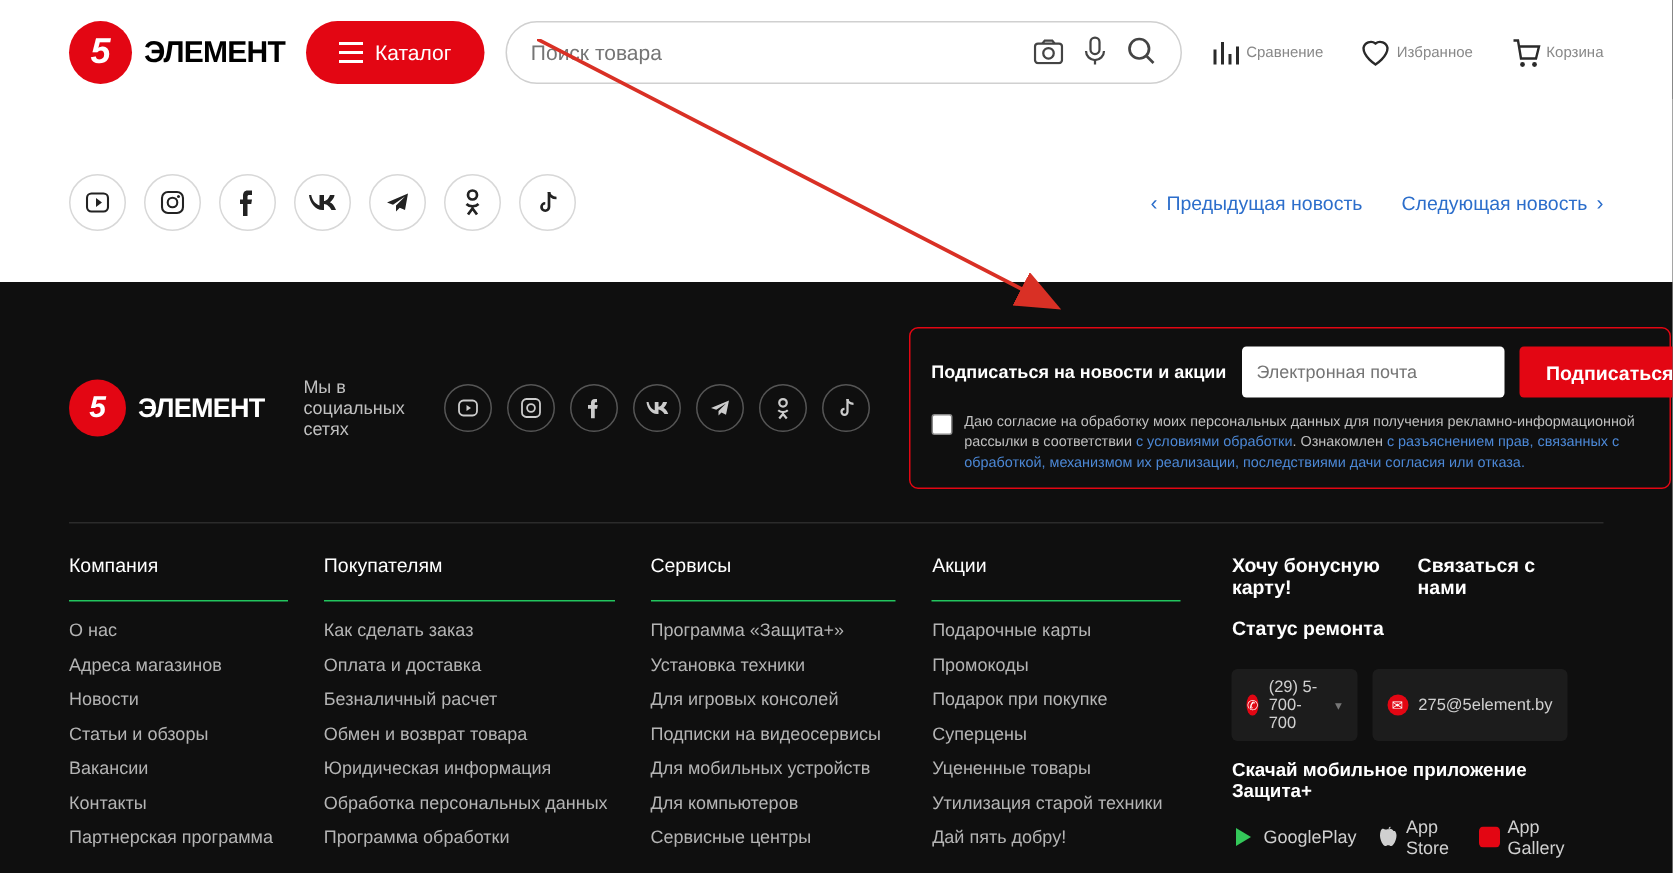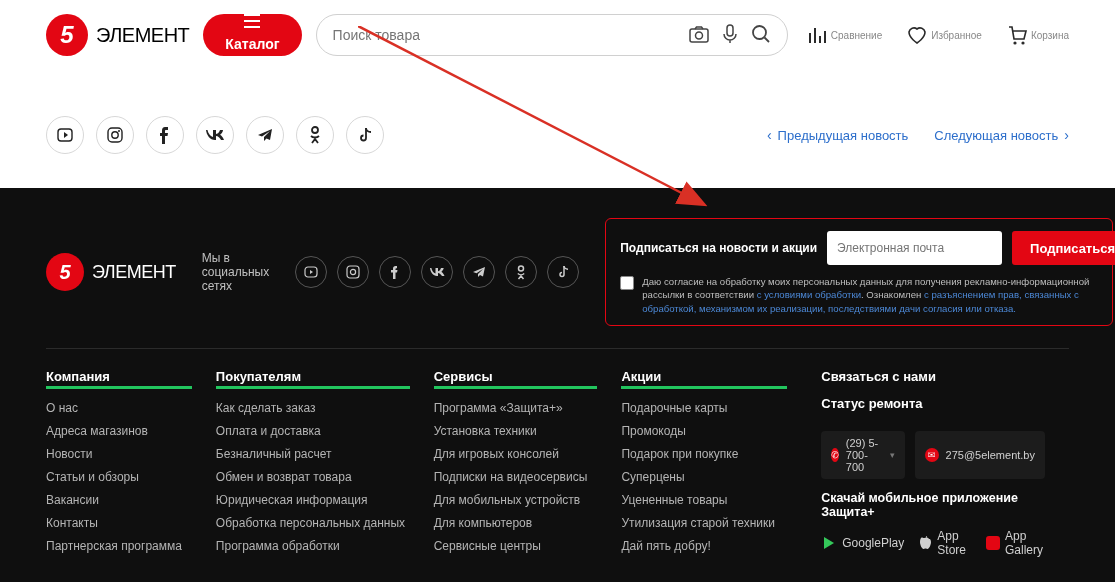--- a/index.html
+++ b/index.html
@@ -3,22 +3,22 @@
 <meta charset="utf-8">
 <style>
   * { box-sizing: border-box; margin: 0; padding: 0; }
   body { font-family: Arial, Helvetica, sans-serif; width: 1115px; background: #fff; color: #000; font-size: 13px; }
   a { text-decoration: none; color: inherit; }
 
   
   .top-header { display: flex; align-items: center; padding: 14px 46px 10px; gap: 14px; }
   .logo-top { display: flex; align-items: center; gap: 8px; }
   .logo-circle { width: 42px; height: 42px; background: #e30613; border-radius: 50%; display: flex; align-items: center; justify-content: center; color:#fff; font-weight: 900; font-size: 24px; font-style: italic; }
-  .logo-text { font-weight: 400; font-size: 20px; letter-spacing: -0.5px; }
-  .catalog-btn { height: 42px; padding: 0 22px; background: #e30613; color:#fff; border-radius: 21px; display:flex; align-items:center; gap:8px; font-weight:700; font-size:14px;flex-direction:column; }
+  .logo-text { font-weight: 700; font-size: 20px; letter-spacing: -0.5px; }
+  .catalog-btn { height: 42px; padding: 0 22px; background: #e30613; color:#fff; border-radius: 21px; display:flex; align-items:center; gap:8px; font-weight:400; font-size:14px; }
   .catalog-btn svg { flex-shrink:0; }
   .search-wrap { flex:1; height:42px; border:1px solid #d0d0d0; border-radius:21px; display:flex; align-items:center; padding:16px 16px; gap:14px; }
   .search-wrap input { flex:1; border:none; outline:none; font-size:14px; color:#888; }
   .search-wrap .icon-btn { color:#555; }
   .util-group { display:flex; gap:24px; margin-left:6px; }
   .util-item { display:flex; align-items:center; gap:3px; color:#888; font-size:10px; }
   .util-item svg { color:#2a2a2a; }
 
   
   .mid-section { padding: 50px 46px 34px; display:flex; justify-content:space-between; align-items:center; background:#fff; }
@@ -50,21 +50,21 @@
   .sub-row2 .ln { color:#4c88d6; }
 
   .footer-cols { display:flex; border-top:1px solid #2b2b2b; }
   .fcol { padding:20px 24px 24px 0; font-size:12px; }
   .fcol:nth-child(1){ width:170px; }
   .fcol:nth-child(2){ width:218px; }
   .fcol:nth-child(3){ width:188px; }
   .fcol:nth-child(4){ width:190px; }
   .fcol:nth-child(5){ flex:1; padding-left:10px; }
 
-  .fcol h4 { font-size:13px; font-weight:700; color:#fff; padding-bottom:2px; border-bottom:3px solid #22c55e; margin-bottom:12px; }
+  .fcol h4 { font-size:13px; font-weight:400; color:#fff; padding-bottom:16px; border-bottom:1px solid #22c55e; margin-bottom:12px; }
   .fcol ul { list-style:none; }
   .fcol ul li { color:#b4b4b4; margin-bottom:9px; font-size:12px; }
 
   .right-col h5 { font-size:13px; font-weight:700; color:#fff; margin-bottom:8px; }
   .right-col .bonus-row { display:flex; justify-content:space-between; }
   .right-col .order-row { display:flex; justify-content:space-between; margin-top:4px; margin-bottom:12px; }
   .contact-pills { display:flex; gap:10px; margin-bottom:12px; }
   .pill { display:flex; align-items:center; gap:7px; background:#1c1c1c; border-radius:4px; padding:6px 10px; font-size:11px; color:#d0d0d0; }
   .pill .dot-red { width:14px;height:14px;border-radius:50%;background:#e30613;display:flex;align-items:center;justify-content:center;color:#fff;font-size:9px; }
   .pill .caret { color:#777; font-size:9px; }
@@ -303,20 +303,21 @@
             <li>Промокоды</li>
             <li>Подарок при покупке</li>
             <li>Суперцены</li>
             <li>Уцененные товары</li>
             <li>Утилизация старой техники</li>
             <li>Дай пять добру!</li>
           </ul>
       </div>
       <div class="fcol right-col">
         <div class="bonus-row">
+          <h5>Хочу бонусную карту!</h5>
           <h5>Связаться с нами</h5>
         </div>
         <div class="order-row">
           <h5>Статус ремонта</h5>
         </div>
         <div class="contact-pills">
           <a class="pill">
             <span class="dot-red">✆</span>
             <span>(29) 5-700-700</span>
             <span class="caret">▾</span>

